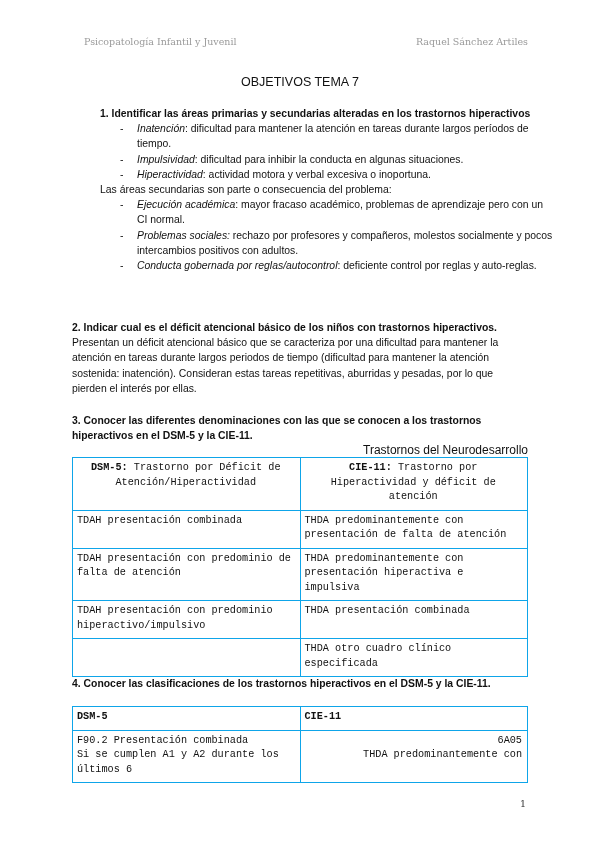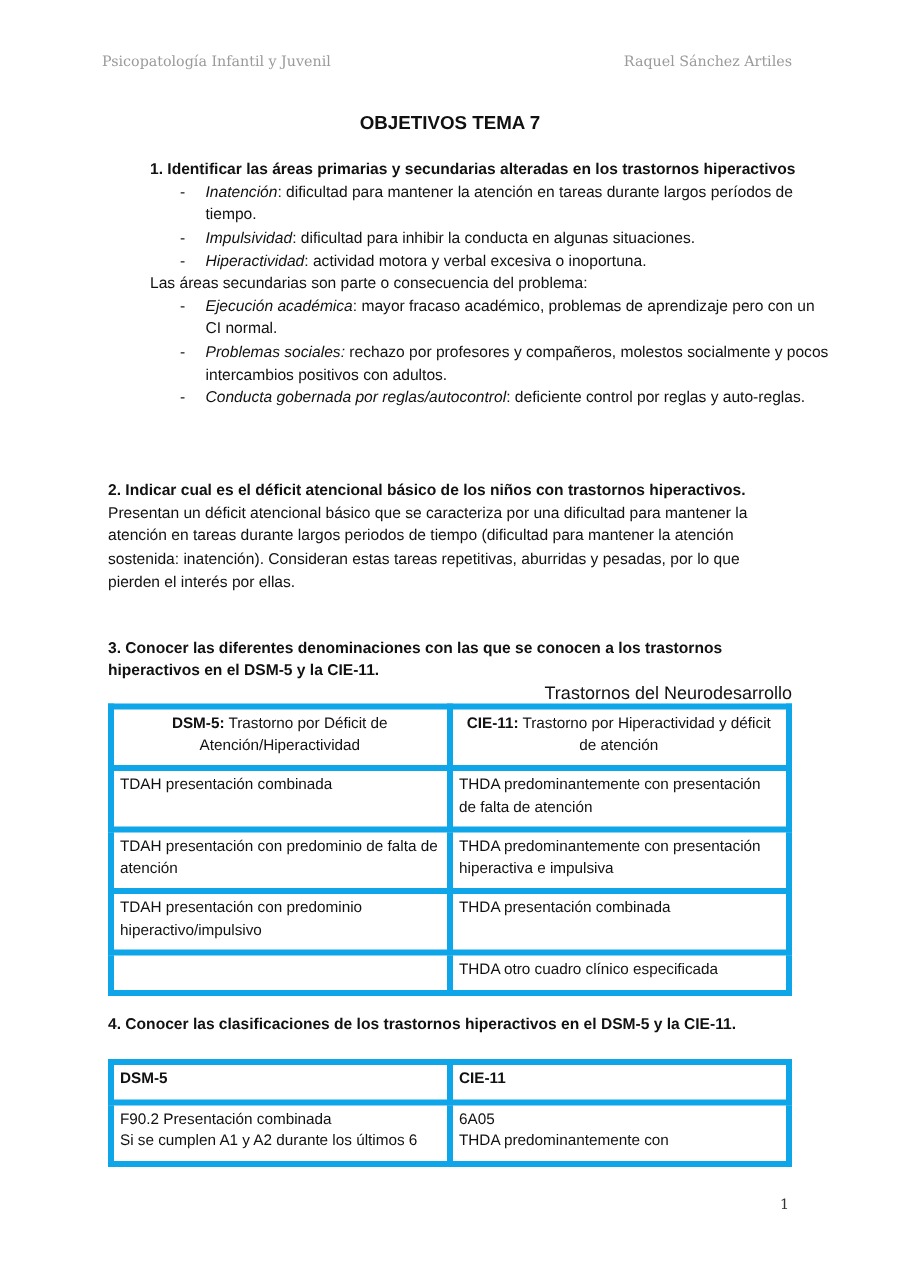--- a/index.html
+++ b/index.html
@@ -1,30 +1,30 @@
 <!DOCTYPE html>
 <html><head>
 <meta charset="utf-8">
 <style>
   html, body { margin: 0; padding: 0; background: #ffffff; }
   body { width: 600px; height: 848px; position: relative; overflow: hidden;
          font-family: "Liberation Sans", sans-serif; color: #111; }
   .hdr { position: absolute; top: 36px; font-family: "DejaVu Serif", serif;
          font-size: 9.5px; color: #9a9a9a; }
-  .hdr.left { left: 68px; }
+  .hdr.left { left: 84px; }
   .hdr.right { right: 72px; }
   .title { position: absolute; top: 75px; left: 0; width: 600px; text-align: center;
-           font-weight: bold; font-size: 12.5px; }
+           font-weight: normal; font-size: 12.5px; }
   .content { position: absolute; left: 72px; width: 456px; font-size: 10.4px; line-height: 15.2px; }
   .sec-title { font-weight: bold; }
   .bul { position: relative; padding-left: 37px; }
   .bul .dash { position: absolute; left: 20px; top: 0; }
   .bul em { font-style: italic; }
   table { border-collapse: collapse; width: 456px; font-size: 10.2px; line-height: 14.5px; }
-  td { border: 4px solid #0ea5e9; vertical-align: top; padding: 3px 5px 5px 4px; width: 50%; }
+  td { border: 1px solid #0ea5e9; vertical-align: top; padding: 3px 5px 5px 4px; width: 50%; font-family: Liberation Mono, monospace; }
   td.center { text-align: center; }
   .cap { text-align: right; font-size: 12px; line-height: 14px; }
   .pagenum { position: absolute; top: 798px; right: 74px; font-family: "DejaVu Serif", serif;
              font-size: 9.5px; color: #333; }
 </style>
 </head>
 <body>
 
 <div class="hdr left">Psicopatología Infantil y Juvenil</div>
 <div class="hdr right">Raquel Sánchez Artiles</div>
@@ -44,21 +44,21 @@
       <div class="bul"><span class="dash">-</span><em>Problemas sociales:</em><span> rechazo por profesores y compañeros, molestos socialmente y pocos intercambios positivos con adultos.</span></div>
       <div class="bul"><span class="dash">-</span><em>Conducta gobernada por reglas/autocontrol</em><span>: deficiente control por reglas y auto-reglas.</span></div>
     </div>
 </div>
 
 <div class="content" style="top:320px;">
   <div class="sec-title">2. Indicar cual es el déficit atencional básico de los niños con trastornos hiperactivos.</div>
   <div>Presentan un déficit atencional básico que se caracteriza por una dificultad para mantener la atención en tareas durante largos periodos de tiempo (dificultad para mantener la atención sostenida: inatención). Consideran estas tareas repetitivas, aburridas y pesadas, por lo que pierden el interés por ellas.</div>
 </div>
 
-<div class="content" style="top:413px;margin-top:12px;">
+<div class="content" style="top:413px;">
   <div class="sec-title">3. Conocer las diferentes denominaciones con las que se conocen a los trastornos hiperactivos en el DSM-5 y la CIE-11.</div>
   <div class="cap">Trastornos del Neurodesarrollo</div>
   <table>
     <thead>
       <tr>
         <td class="center"><b>DSM-5:</b><span> Trastorno por Déficit de Atención/Hiperactividad</span></td>
         <td class="center"><b>CIE-11:</b><span> Trastorno por Hiperactividad y déficit de atención</span></td>
       </tr>
     </thead>
     <tbody id="den-body">
@@ -89,20 +89,20 @@
     <thead>
       <tr>
         <td style="font-weight:bold;">DSM-5</td>
         <td style="font-weight:bold;">CIE-11</td>
       </tr>
     </thead>
     <tbody id="cls-body">
         <tr>
           <td style="white-space: pre-line;">F90.2 Presentación combinada
 Si se cumplen A1 y A2 durante los últimos 6</td>
-          <td style="white-space: pre-line;">6A05
+          <td style="white-space: pre-line; text-align: right;">6A05
 THDA predominantemente con</td>
         </tr>
       </tbody>
   </table>
 </div>
 
 <div class="pagenum">1</div>
 
 </body></html>

